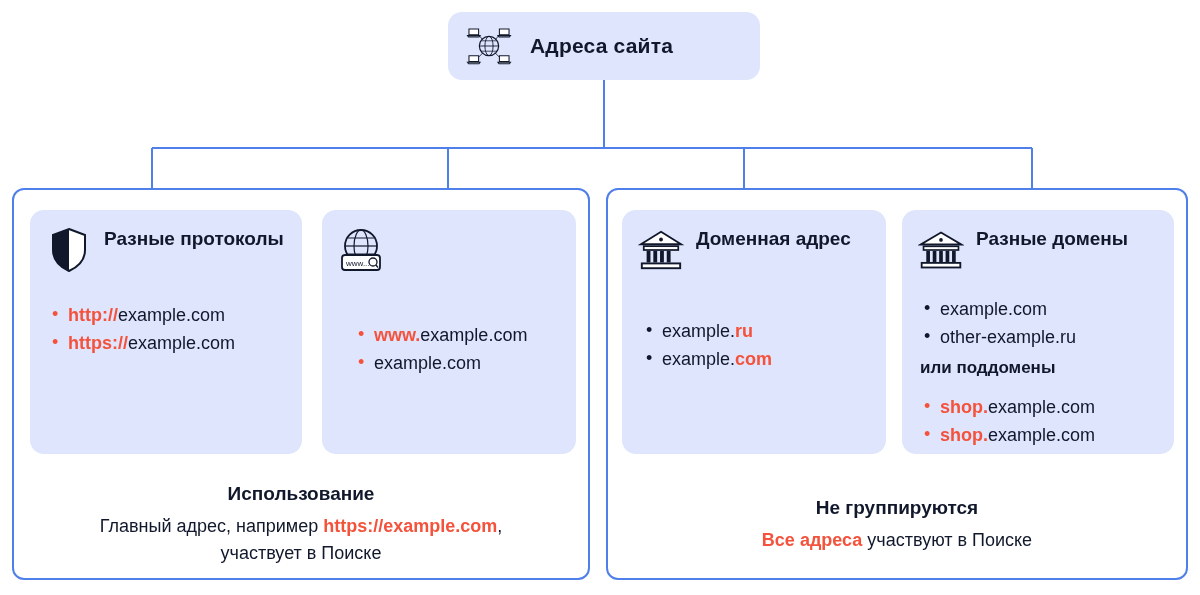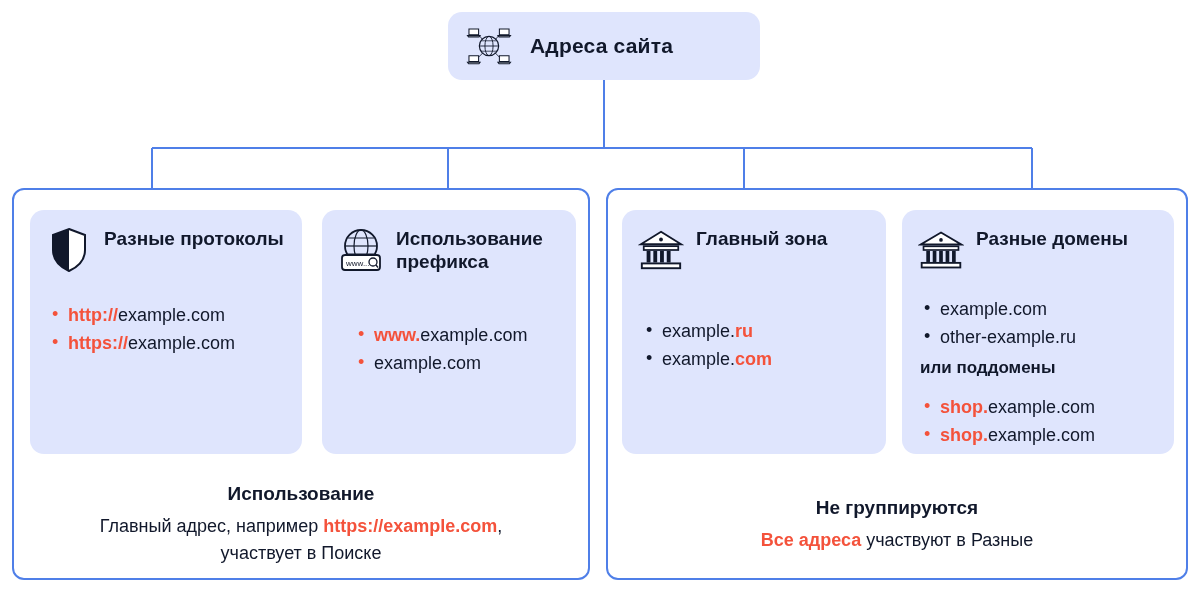--- a/index.html
+++ b/index.html
@@ -225,21 +225,20 @@
           <ellipse cx="23" cy="21" rx="7" ry="16" fill="none" stroke="#11182b" stroke-width="1.2"></ellipse>
           <line x1="7" y1="21" x2="39" y2="21" stroke="#11182b" stroke-width="1.2"></line>
           <line x1="10" y1="13" x2="36" y2="13" stroke="#11182b" stroke-width="1"></line>
           <line x1="10" y1="29" x2="36" y2="29" stroke="#11182b" stroke-width="1"></line>
           <rect x="4" y="30" width="38" height="15" rx="3" fill="#ffffff" stroke="#11182b" stroke-width="1.8"></rect>
           <text x="8" y="41" font-family="Liberation Sans, sans-serif" font-size="8" fill="#11182b">www...</text>
           <circle cx="35" cy="37" r="4" fill="none" stroke="#11182b" stroke-width="1.3"></circle>
           <line x1="38" y1="40" x2="40" y2="42.5" stroke="#11182b" stroke-width="1.3"></line>
         </svg>
       </span>
-      <div class="card-title">Использование префикса</div>
     </div>
     <ul class="card-list">
       <li><span class="accent">www.</span><span>example.com</span></li>
       <li><span>example.com</span></li>
     </ul>
   </div>
 
   <div class="card" id="card-zone">
     <div class="card-head">
       <span class="card-icon">
@@ -247,21 +246,21 @@
           <path d="M24,4 L45,17 H3 Z" fill="#ffffff" stroke="#11182b" stroke-width="2"></path>
           <circle cx="24" cy="12" r="2" fill="#11182b"></circle>
           <rect x="6" y="19" width="36" height="4" fill="#ffffff" stroke="#11182b" stroke-width="1.8"></rect>
           <rect x="9" y="24" width="4" height="12" fill="#11182b"></rect>
           <rect x="16" y="24" width="4" height="12" fill="#11182b"></rect>
           <rect x="23" y="24" width="4" height="12" fill="#11182b"></rect>
           <rect x="30" y="24" width="4" height="12" fill="#11182b"></rect>
           <rect x="4" y="37" width="40" height="5" fill="#ffffff" stroke="#11182b" stroke-width="2"></rect>
         </svg>
       </span>
-      <div class="card-title">Главный зона</div>
+      <div class="card-title">Доменная адрес</div>
     </div>
     <ul class="card-list dark-bullets">
       <li><span>example.</span><span class="accent">ru</span></li>
       <li><span>example.</span><span class="accent">com</span></li>
     </ul>
   </div>
 
   <div class="card" id="card-domains">
     <div class="card-head">
       <span class="card-icon">
@@ -291,16 +290,16 @@
   </div>
 
   <div class="footer" id="footer-left">
     <div class="ftitle">Использование</div>
     <div><span>Главный адрес, например </span><span class="accent">https://example.com</span><span>,</span></div>
     <div>участвует в Поиске</div>
   </div>
 
   <div class="footer" id="footer-right">
     <div class="ftitle">Не группируются</div>
-    <div><span class="accent">Все адреса</span><span> участвуют в Разные</span></div>
+    <div><span class="accent">Все адреса</span><span> участвуют в Поиске</span></div>
   </div>
 
 </div>
 
 </body></html>

